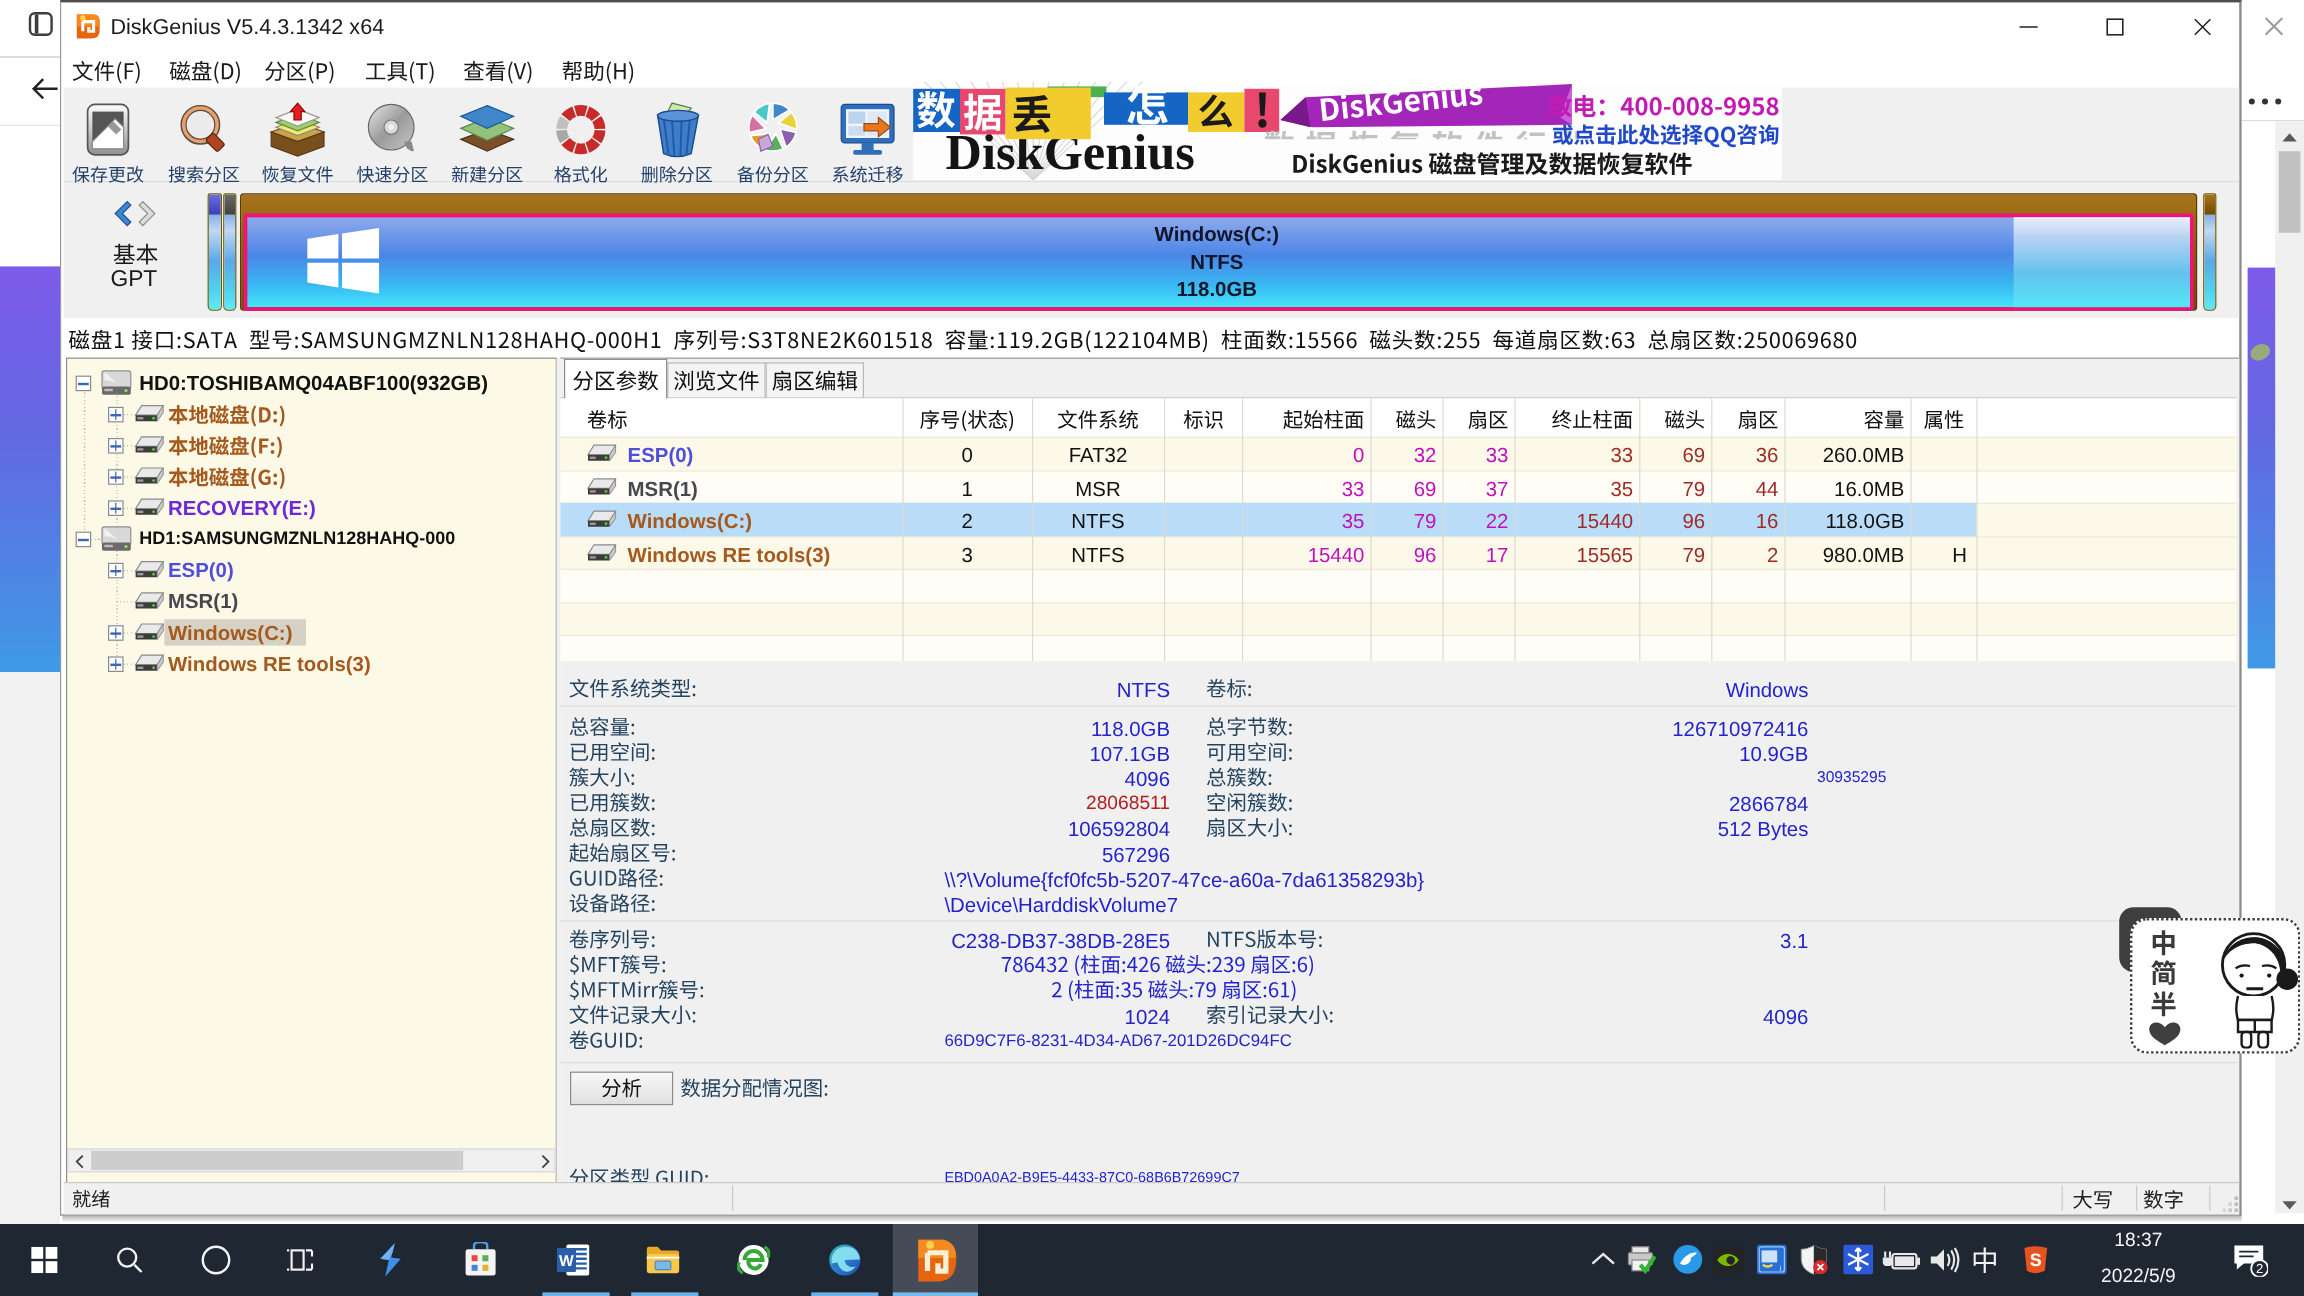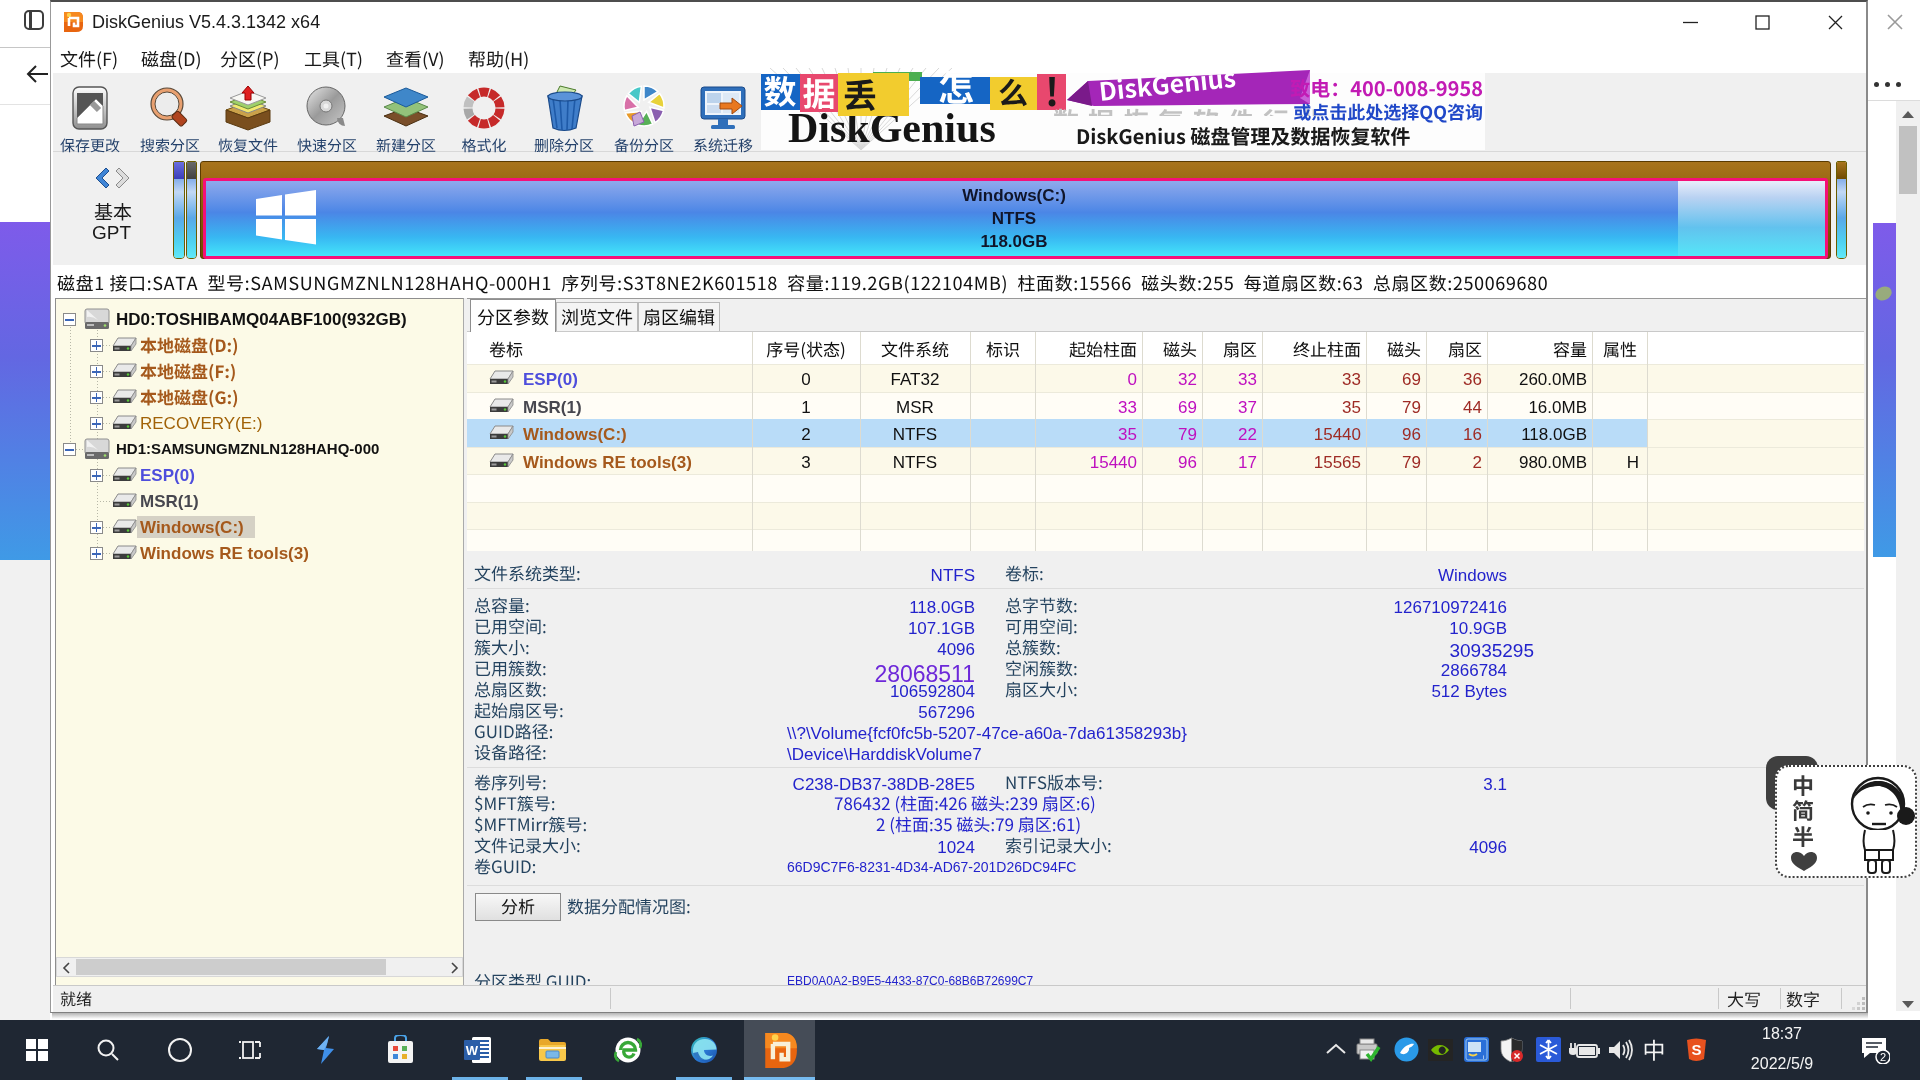--- a/index.html
+++ b/index.html
@@ -256,21 +256,21 @@
 <div class="abs" style="left:90px;top:417px;width:13px;height:13px;background:#fff;border:1px solid #8a8a8a"></div>
 <div class="abs" style="left:92px;top:423px;width:9px;height:1.5px;background:#3b66b8"></div>
 <div class="abs" style="left:95.7px;top:419.3px;width:1.5px;height:9px;background:#3b66b8"></div>
 <svg class="abs" style="left:112px;top:415px" width="25" height="15" viewBox="0 0 25 15">
 <path d="M6 1 H24 L19 9 H1 Z" fill="#e9e9e9" stroke="#8a8a8a" stroke-width="1"></path>
 <path d="M1 9 H19 V14 H1 Z" fill="#3c3c3c"></path>
 <path d="M19 9 L24 1 V7 L19 14 Z" fill="#c9c9c9" stroke="#8a8a8a" stroke-width="0.8"></path>
 <rect x="2.5" y="10.5" width="5" height="2" fill="#9a9a9a"></rect>
     <circle cx="16" cy="11.5" r="1.2" fill="#58c838"></circle>
 </svg>
-<div class="t" style="left:140px;top:414px;font-size:17px;font-weight:normal;color:#a16207">RECOVERY(E:)</div>
+<div class="t" style="left:140px;top:414px;font-size:17px;font-weight:bold;color:#6d28d9">RECOVERY(E:)</div>
 <div class="abs" style="left:63px;top:443px;width:13px;height:13px;background:#fff;border:1px solid #8a8a8a"></div>
 <div class="abs" style="left:65px;top:449px;width:9px;height:1.5px;background:#3b66b8"></div>
 <svg class="abs" style="left:84px;top:438px" width="26" height="22" viewBox="0 0 26 22">
 <rect x="1" y="1" width="24" height="15" rx="2" fill="#d8d8d8" stroke="#909090" stroke-width="1"></rect>
 <path d="M3 2 L14 12 Q8 8 3 9 Z" fill="#f2f2f2"></path>
 <rect x="1" y="14" width="24" height="7" rx="1.5" fill="#6a6a6a"></rect>
 <rect x="3" y="16" width="7" height="2" fill="#bdbdbd"></rect>
     <circle cx="21" cy="17.5" r="1.3" fill="#9de06a"></circle>
 </svg>
 <div class="t" style="left:116px;top:440px;font-size:15px;font-weight:bold;color:#111">HD1:SAMSUNGMZNLN128HAHQ-000</div>
@@ -424,22 +424,22 @@
 <div class="t" style="left:1633px;top:452.5px;font-size:17px;color:#111;transform:translateX(-50%)">H</div>
 <div class="abs" style="left:467px;top:551px;width:1397px;height:435px;background:#f0f0f0"></div>
 <div class="t" style="left:975px;top:566px;font-size:17px;color:#2323cc;transform:translateX(-100%)">NTFS</div>
 <div class="t" style="left:1507px;top:566px;font-size:17px;color:#2323cc;transform:translateX(-100%)">Windows</div>
 <div class="abs" style="left:467px;top:588px;width:1397px;height:1px;background:#dcdcdc"></div>
 <div class="t" style="left:975px;top:598px;font-size:17px;color:#2323cc;transform:translateX(-100%)">118.0GB</div>
 <div class="t" style="left:1507px;top:598px;font-size:17px;color:#2323cc;transform:translateX(-100%)">126710972416</div>
 <div class="t" style="left:975px;top:619px;font-size:17px;color:#2323cc;transform:translateX(-100%)">107.1GB</div>
 <div class="t" style="left:1507px;top:619px;font-size:17px;color:#2323cc;transform:translateX(-100%)">10.9GB</div>
 <div class="t" style="left:975px;top:640px;font-size:17px;color:#2323cc;transform:translateX(-100%)">4096</div>
-<div class="t" style="left:1534px;top:640px;font-size:19px;color:#2323cc;transform:translateX(-100%)">30935295</div>
-<div class="t" style="left:975px;top:661px;font-size:23px;color:#6d28d9;transform:translateX(-100%)">28068511</div>
+<div class="t" style="left:1572px;top:640px;font-size:13px;color:#2323cc;transform:translateX(-100%)">30935295</div>
+<div class="t" style="left:975px;top:661px;font-size:16px;color:#b91c1c;transform:translateX(-100%)">28068511</div>
 <div class="t" style="left:1507px;top:661px;font-size:17px;color:#2323cc;transform:translateX(-100%)">2866784</div>
 <div class="t" style="left:975px;top:682px;font-size:17px;color:#2323cc;transform:translateX(-100%)">106592804</div>
 <div class="t" style="left:1507px;top:682px;font-size:17px;color:#2323cc;transform:translateX(-100%)">512 Bytes</div>
 <div class="t" style="left:975px;top:703px;font-size:17px;color:#2323cc;transform:translateX(-100%)">567296</div>
 <div class="t" style="left:787px;top:724px;font-size:17px;color:#2323cc">\\?\Volume{fcf0fc5b-5207-47ce-a60a-7da61358293b}</div>
 <div class="t" style="left:787px;top:745px;font-size:17px;color:#2323cc">\Device\HarddiskVolume7</div>
 <div class="abs" style="left:467px;top:767px;width:1397px;height:1px;background:#dcdcdc"></div>
 <div class="t" style="left:975px;top:775px;font-size:17px;color:#2323cc;transform:translateX(-100%)">C238-DB37-38DB-28E5</div>
 <div class="t" style="left:1507px;top:775px;font-size:17px;color:#2323cc;transform:translateX(-100%)">3.1</div>
 <div class="t" style="left:975px;top:838px;font-size:17px;color:#2323cc;transform:translateX(-100%)">1024</div>

